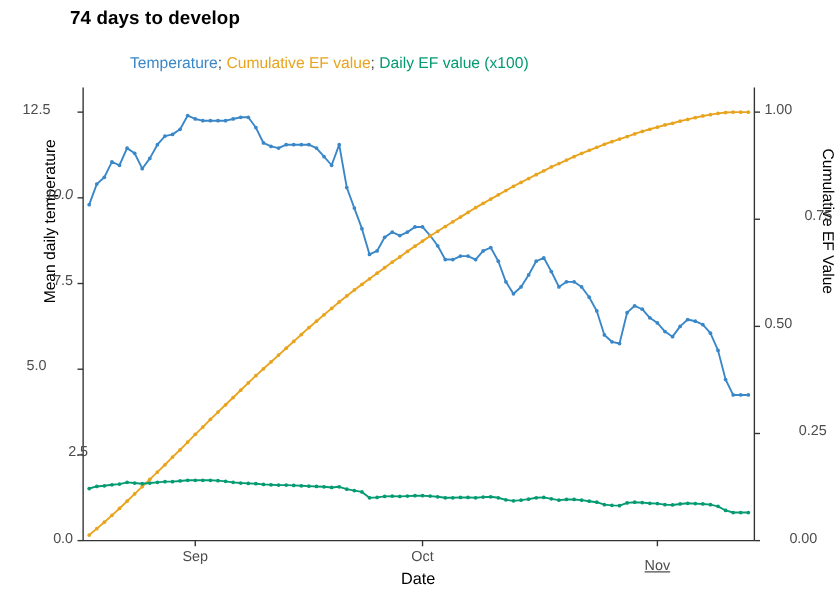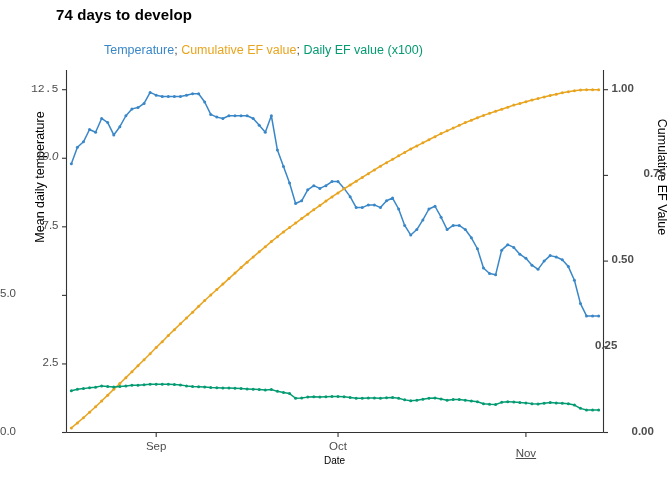--- a/index.html
+++ b/index.html
@@ -78,31 +78,31 @@
     transform-origin: center center;
     white-space: nowrap;
   }
 
   .axis-title-x {
     position: absolute;
     left: 66px;
     top: 455px;
     width: 537px;
     text-align: center;
-    font-size: 10px;
+    font-size: 13px;
     color: #000;
   }
 
   .tick-label {
     position: absolute;
     font-size: 11.5px;
     color: #4d4d4d;
     white-space: nowrap;
   }
-  .tick-label.right { text-align: right; font-weight: bold; }
+  .tick-label.right { text-align: right; }
   .tick-label.xlab  { text-align: center; }
 
   svg { display: block; }
 </style>
 </head>
 <body>
 
 <div id="chart-root">
 
   <div class="title">74 days to develop</div>
@@ -404,28 +404,28 @@
         <circle cx="568.35" cy="403.70" r="1.5" fill="#049B72"></circle>
         <circle cx="574.41" cy="405.08" r="1.5" fill="#049B72"></circle>
         <circle cx="580.47" cy="408.37" r="1.5" fill="#049B72"></circle>
         <circle cx="586.53" cy="410.01" r="1.5" fill="#049B72"></circle>
         <circle cx="592.59" cy="410.01" r="1.5" fill="#049B72"></circle>
         <circle cx="598.65" cy="410.01" r="1.5" fill="#049B72"></circle>
       </g>
     </svg>
 
   <div id="tick-layer">
-      <div class="tick-label" style="left: 0px; width: 58.5px; top: 424.5px;">0.0</div>
-      <div class="tick-label" style="left: 0px; width: 58.5px; text-align: right; top: 355.939px;">2.5</div>
-      <div class="tick-label" style="left: 0px; width: 58.5px; text-align: left; top: 287.379px;">5.0</div>
+      <div class="tick-label" style="left: 0px; width: 58.5px; text-align: right; top: 424.5px;">0.0</div>
+      <div class="tick-label" style="left: 0px; width: 58.5px; text-align: right; top: 355.939px; padding-left: 12px;">2.5</div>
+      <div class="tick-label" style="left: 0px; width: 58.5px; text-align: center; top: 287.379px;">5.0</div>
       <div class="tick-label" style="left: 0px; width: 58.5px; text-align: right; top: 218.818px;">7.5</div>
       <div class="tick-label" style="left: 0px; width: 58.5px; text-align: right; top: 150.258px; font-style: italic;">10.0</div>
-      <div class="tick-label" style="left: 0px; width: 58.5px; text-align: right; top: 81.697px; font-family: Liberation Mono, monospace;">12.5</div>
+      <div class="tick-label" style="left: 0px; width: 58.5px; text-align: center; top: 81.697px;">12.5</div>
       <div class="tick-label right" style="left: 611.5px; top: 424.5px; margin-left: 20px;">0.00</div>
-      <div class="tick-label right" style="left: 595px; top: 338.799px;">0.25</div>
+      <div class="tick-label right" style="left: 639px; top: 338.799px;">0.25</div>
       <div class="tick-label right" style="left: 611.5px; top: 253.098px;">0.50</div>
       <div class="tick-label right" style="left: 611.5px; top: 167.398px; margin-left: 32px;">0.75</div>
       <div class="tick-label right" style="left: 611.5px; top: 81.697px;">1.00</div>
       <div class="tick-label xlab" style="left: 131.202px; top: 439.5px; width: 50px;">Sep</div>
       <div class="tick-label xlab" style="left: 313.03px; top: 439.5px; width: 50px;">Oct</div>
       <div class="tick-label xlab" style="left: 500.92px; top: 447px; width: 50px; text-decoration: underline;">Nov</div>
     </div>
 </div>
 
 </body></html>

